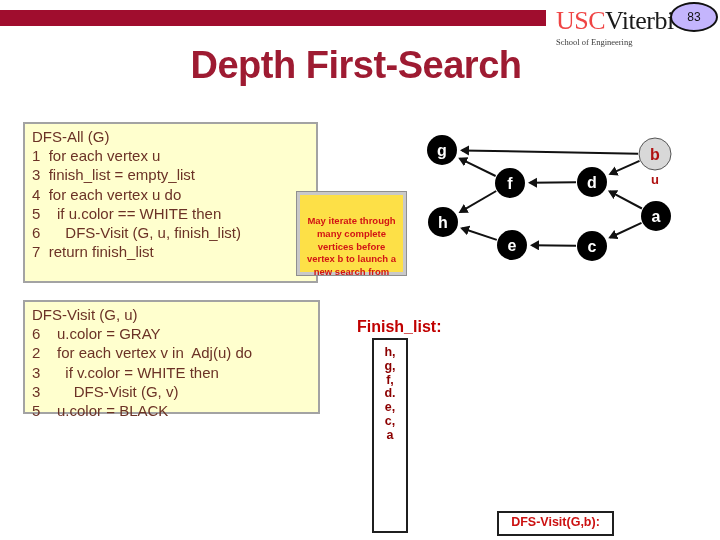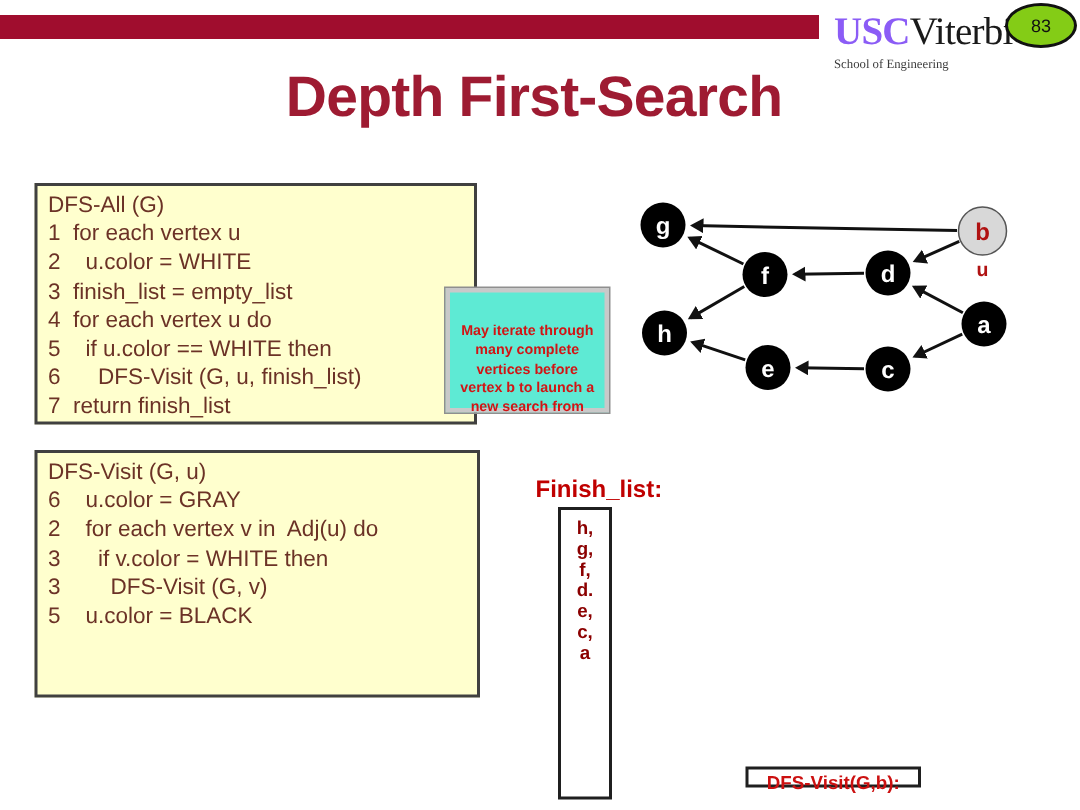--- a/index.html
+++ b/index.html
@@ -4,76 +4,76 @@
 <style>
   html,body{margin:0;padding:0;}
   body{
     width:720px;height:540px;position:relative;overflow:hidden;
     background:#ffffff;font-family:"Liberation Sans",sans-serif;
   }
   
   .top-bar{position:absolute;left:0;top:10px;width:546px;height:16px;background:#A00D2E;}
   .logo{position:absolute;left:556px;top:6px;width:160px;font-family:"Liberation Serif",serif;}
   .logo-line{font-size:26px;letter-spacing:-0.5px;white-space:nowrap;}
-  .logo-usc{color:#8b5cf6;font-weight:bold;}
+  .logo-usc{color:#ef4444;font-weight:normal;}
   .logo-viterbi{color:#1a1a1a;}
   .logo-school{font-size:8.5px;color:#3c3c3c;margin-top:1px;text-align:left;padding-right:14px;}
   .slide-number{
-    position:absolute;left:670px;top:2px;width:44px;height:26px;background:#84cc16;
+    position:absolute;left:670px;top:2px;width:44px;height:26px;background:#c4b5fd;
     border:2px solid #111;border-radius:50%;text-align:center;line-height:26px;
     font-size:12px;color:#111;z-index:5;
   }
   .title{
     position:absolute;left:0;top:44px;width:712px;text-align:center;
     font-size:38px;font-weight:bold;color:#9E1B32;letter-spacing:-0.5px;
   }
   
   .code-box{
-    position:absolute;background:#FFFFCE;border:2px solid #404040;
+    position:absolute;background:#FFFFCE;border:2px solid #a3a3a3;
     color:#6B3226;font-size:15px;line-height:19.2px;white-space:pre;
     padding:3px 0 0 7px;box-sizing:border-box;
   }
   .code-box-1{left:23px;top:122px;width:295px;height:161px;}
-  .code-box-2{left:23px;top:300px;width:297px;height:165px;}
+  .code-box-2{left:23px;top:300px;width:297px;height:114px;}
   
   .note{
-    position:absolute;left:297px;top:192px;width:109px;height:83px;background:#5eead4;
+    position:absolute;left:297px;top:192px;width:109px;height:83px;background:#fde047;
     border:3px solid #c9c9c9;outline:1px solid #8f8f8f;box-sizing:border-box;
     color:#D21414;font-weight:bold;font-size:9.5px;line-height:12.8px;
     text-align:center;padding-top:20px;z-index:3;
   }
   
   #graph-svg{position:absolute;left:0;top:0;width:720px;height:540px;z-index:2;}
   
   .finish-label{position:absolute;left:357px;top:318px;color:#C00000;font-weight:bold;font-size:16px;}
   .finish-box{
     position:absolute;left:372px;top:338px;width:36px;height:195px;background:#fff;
     border:2px solid #1f1f1f;box-sizing:border-box;text-align:center;
     color:#8B0000;font-weight:bold;font-size:12.5px;line-height:13.8px;padding-top:6px;
   }
   
   .dfs-gb-box{
-    position:absolute;left:497px;top:511px;width:117px;height:14px;background:#fff;
+    position:absolute;left:497px;top:511px;width:117px;height:25px;background:#fff;
     border:2px solid #1f1f1f;box-sizing:border-box;text-align:center;
     color:#CC1111;font-weight:bold;font-size:12.5px;line-height:19px;
   }
 </style>
 </head>
 <body>
 
 <div class="top-bar"></div>
 <div class="logo">
   <div class="logo-line"><span class="logo-usc">USC</span><span class="logo-viterbi">Viterbi</span></div>
   <div class="logo-school">School of Engineering</div>
 </div>
 <div class="slide-number">83</div>
 
 <div class="title">Depth First-Search</div>
 
-<div class="code-box code-box-1"><div>DFS-All (G)</div><div>1  for each vertex u</div><div>2    u.color = WHITE</div><div>3  finish_list = empty_list</div><div>4  for each vertex u do</div><div>5    if u.color == WHITE then</div><div>6      DFS-Visit (G, u, finish_list)</div><div>7  return finish_list</div></div>
+<div class="code-box code-box-1"><div>DFS-All (G)</div><div>1  for each vertex u</div><div>3  finish_list = empty_list</div><div>4  for each vertex u do</div><div>5    if u.color == WHITE then</div><div>6      DFS-Visit (G, u, finish_list)</div><div>7  return finish_list</div></div>
 <div class="code-box code-box-2"><div>DFS-Visit (G, u)</div><div>6    u.color = GRAY</div><div>2    for each vertex v in  Adj(u) do</div><div>3      if v.color = WHITE then</div><div>3        DFS-Visit (G, v)</div><div>5    u.color = BLACK</div></div>
 
 <div class="note">
     <div>May iterate through</div>
     <div>many complete</div>
     <div>vertices before</div>
     <div>vertex b to launch a</div>
     <div>new search from</div>
   </div>
 

